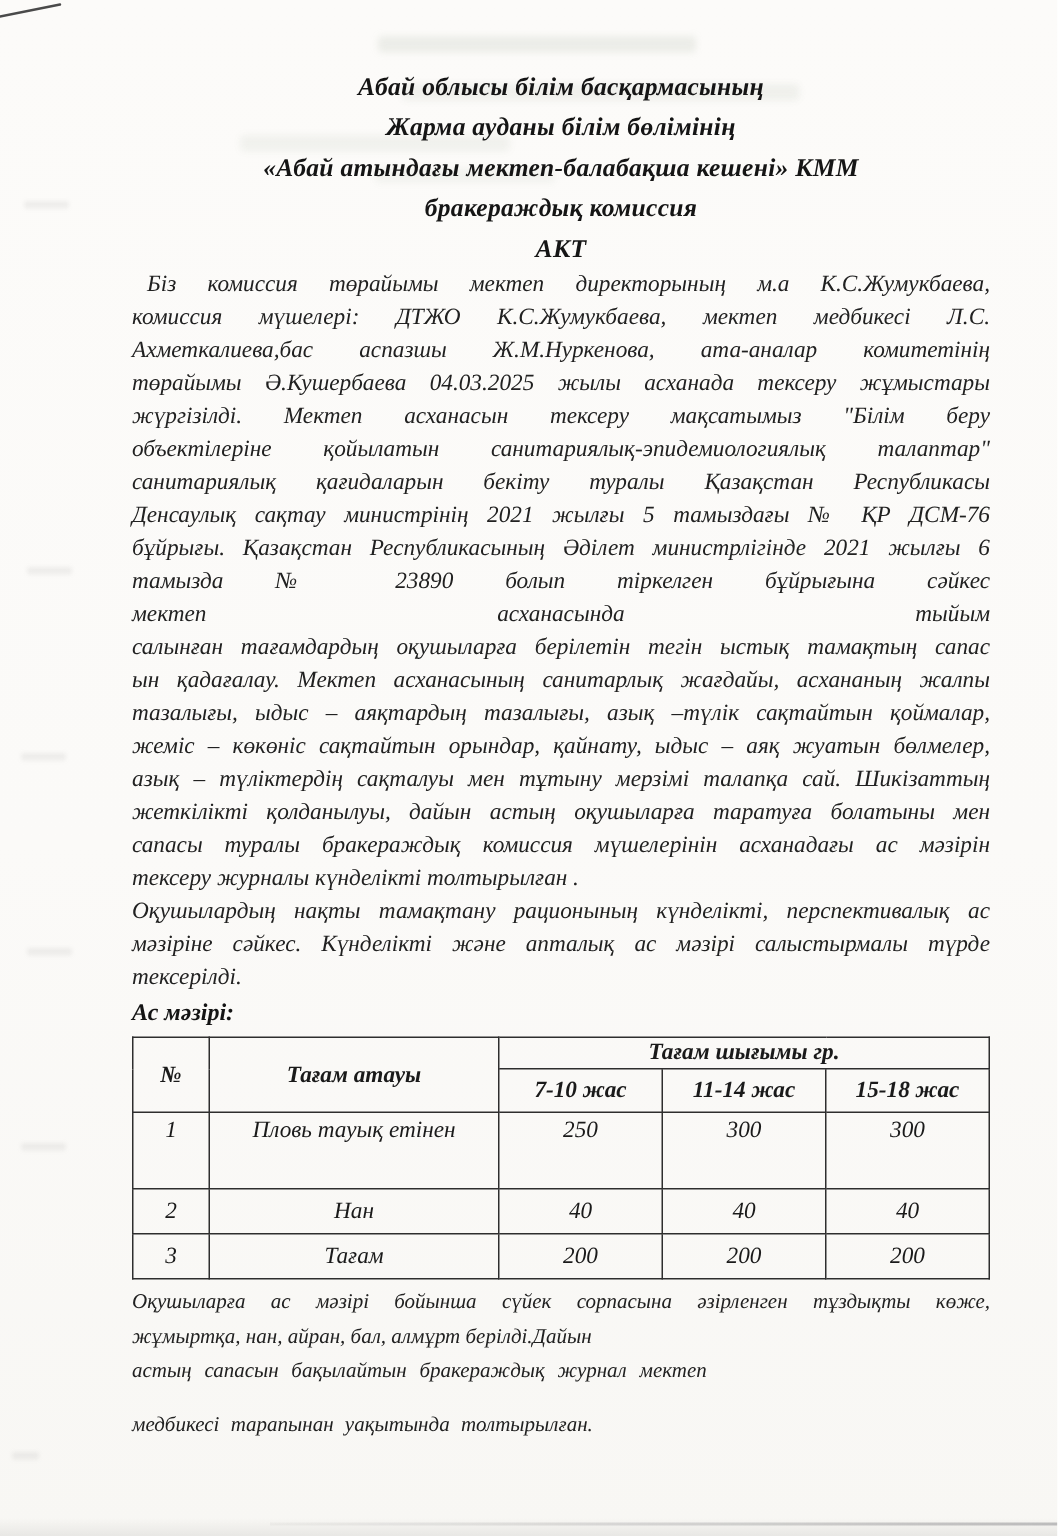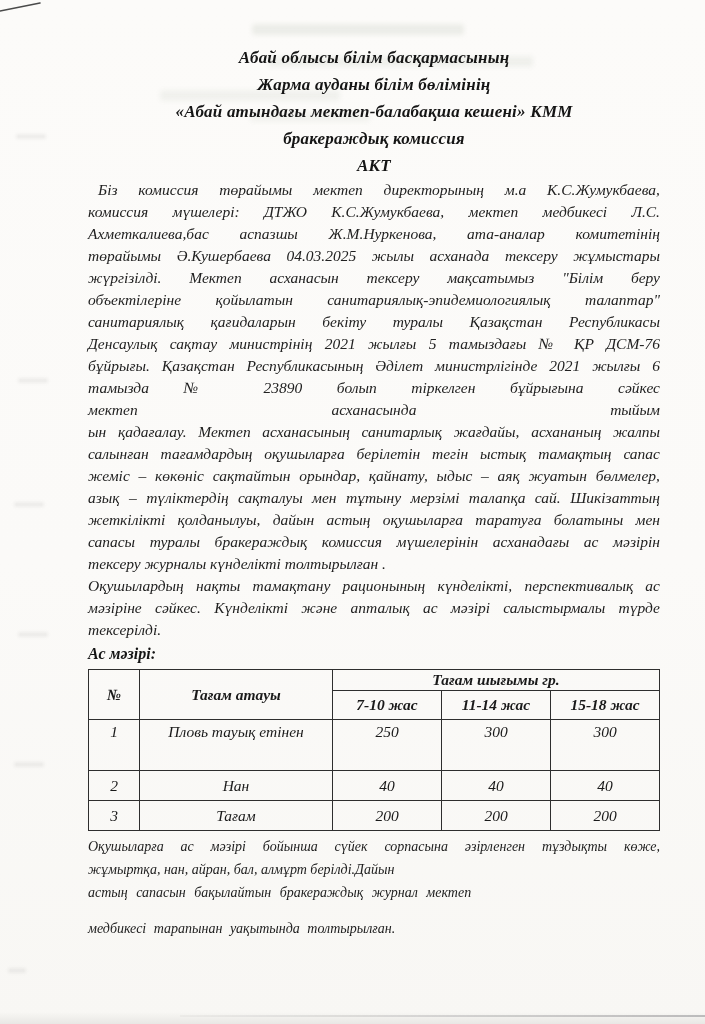--- a/index.html
+++ b/index.html
@@ -105,22 +105,23 @@
         <div class="line">комиссия мүшелері: ДТЖО К.С.Жумукбаева, мектеп медбикесі Л.С.</div>
         <div class="line">Ахметкалиева,бас аспазшы Ж.М.Нуркенова, ата-аналар комитетінің</div>
         <div class="line">төрайымы Ә.Кушербаева 04.03.2025 жылы асханада тексеру жұмыстары</div>
         <div class="line">жүргізілді. Мектеп асханасын тексеру мақсатымыз "Білім беру</div>
         <div class="line">объектілеріне қойылатын санитариялық-эпидемиологиялық талаптар"</div>
         <div class="line">санитариялық қағидаларын бекіту туралы Қазақстан Республикасы</div>
         <div class="line">Денсаулық сақтау министрінің 2021 жылғы 5 тамыздағы № ҚР ДСМ-76</div>
         <div class="line">бұйрығы. Қазақстан Республикасының Әділет министрлігінде 2021 жылғы 6</div>
         <div class="line">тамызда № 23890 болып тіркелген бұйрығына сәйкес</div>
         <div class="line">мектеп асханасында тыйым</div>
+        <div class="line">салынған тағамдардың оқушыларға берілетін тегін ыстық тамақтың сапас</div>
         <div class="line">ын қадағалау. Мектеп асханасының санитарлық жағдайы, асхананың жалпы</div>
-        <div class="line">салынған тағамдардың оқушыларға берілетін тегін ыстық тамақтың сапас</div>
+        <div class="line">тазалығы, ыдыс – аяқтардың тазалығы, азық –түлік сақтайтын қоймалар,</div>
         <div class="line">жеміс – көкөніс сақтайтын орындар, қайнату, ыдыс – аяқ жуатын бөлмелер,</div>
         <div class="line">азық – түліктердің сақталуы мен тұтыну мерзімі талапқа сай. Шикізаттың</div>
         <div class="line">жеткілікті қолданылуы, дайын астың оқушыларға таратуға болатыны мен</div>
         <div class="line">сапасы туралы бракераждық комиссия мүшелерінін асханадағы ас мәзірін</div>
         <div class="line">тексеру журналы күнделікті толтырылған .</div>
       </div>
 
     <div class="para">
         <div class="line">Оқушылардың нақты тамақтану рационының күнделікті, перспективалық ас</div>
         <div class="line">мәзіріне сәйкес. Күнделікті және апталық ас мәзірі салыстырмалы түрде</div>

